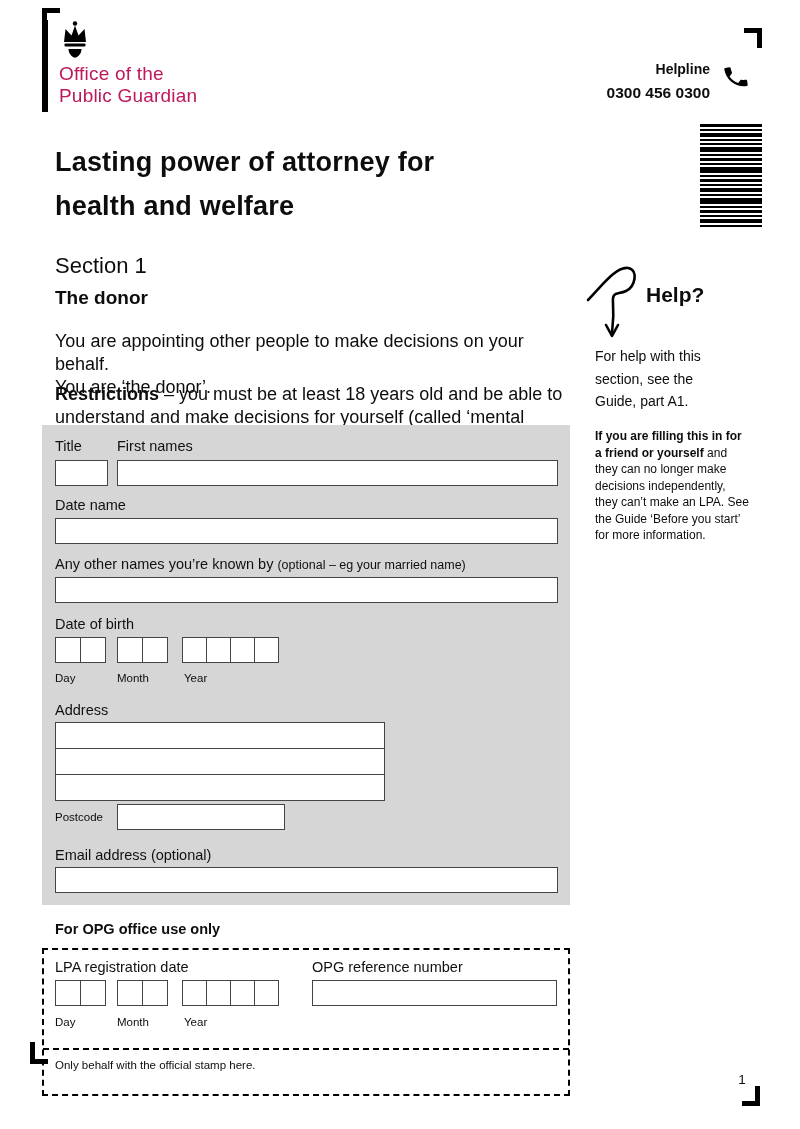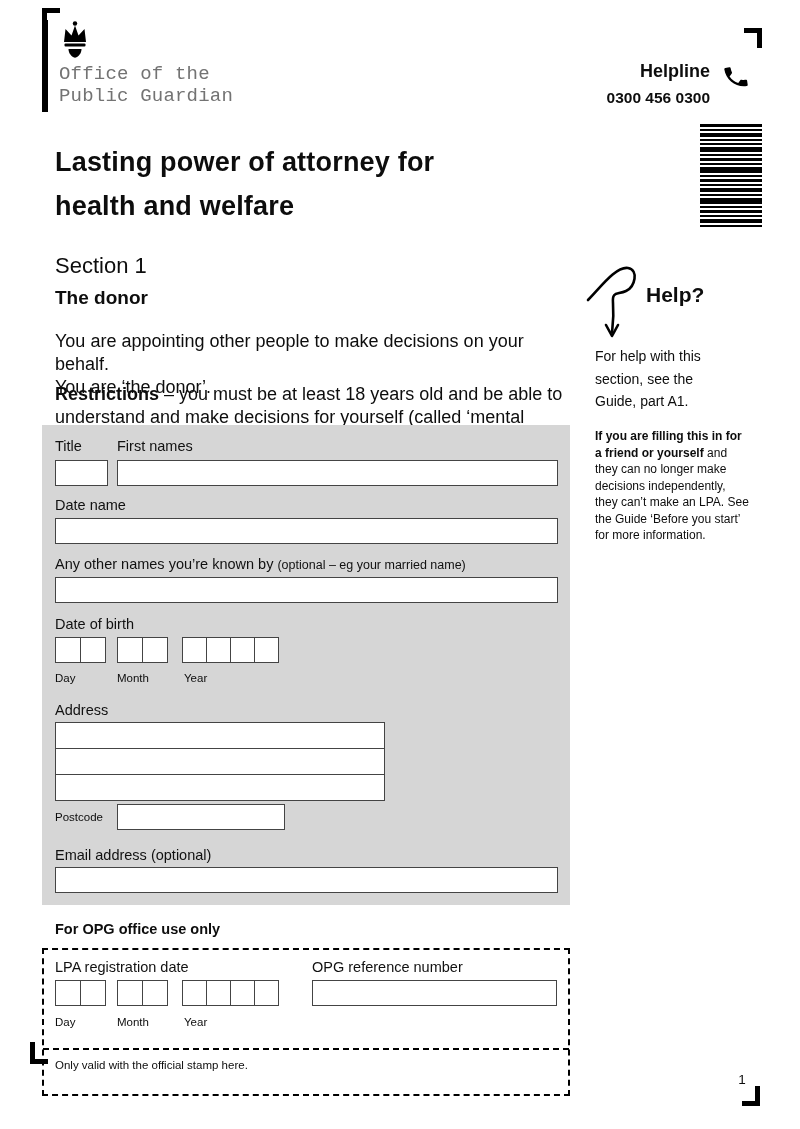--- a/index.html
+++ b/index.html
@@ -2,21 +2,21 @@
 <html><head>
 <meta charset="utf-8">
 <title>LP1H Section 1</title>
 <style>
   * { margin:0; padding:0; box-sizing:border-box; }
   html,body { background:#ffffff; }
   body { font-family:"Liberation Sans", sans-serif; color:#0d0d0d; }
   .page { position:relative; width:800px; height:1129px; background:#fff; overflow:hidden; }
   .abs { position:absolute; }
   .corner { width:18px; height:20px; }
-  .logo-text { font-size:19px; line-height:22px; letter-spacing:0.2px; color:#737373;font-family:Liberation Mono, monospace; }
+  .logo-text { font-size:19px; line-height:22px; letter-spacing:0.2px; color:#be185d; }
   .bold { font-weight:bold; }
   h1 { font-size:27px; line-height:44px; font-weight:bold; letter-spacing:0.2px; }
   .section-label { font-size:22px; font-weight:400; }
   .section-name { font-size:19px; font-weight:bold; }
   .body-text { font-size:18px; line-height:23px; }
   .lbl { font-size:14.5px; color:#111; }
   .lbl-hint { font-size:12.5px; }
   .small { font-size:11.5px; }
   .panel { background:#d6d6d6; }
   .box { background:#fff; border:1px solid #444; height:26px; font-size:14px; padding:0 6px;
@@ -58,21 +58,21 @@
         </svg>
       </span>
       <div class="logo-text" style="margin-top:3px;">
         <div>Office of the</div>
         <div>Public Guardian</div>
       </div>
     </div>
   </div>
 
   <div class="abs" style="left:520px;top:61px;width:190px;text-align:right;">
-    <div class="bold" style="font-size:18px;">Helpline</div>
+    <div class="bold" style="font-size:14px;">Helpline</div>
     <div class="bold" style="font-size:15.5px;margin-top:7px;">0300 456 0300</div>
   </div>
   <span class="abs" style="left:722px;top:63px;">
     <svg width="28" height="28" viewBox="0 0 24 24" fill="#000" style="transform:rotate(-8deg);">
       <path d="M6.62 10.79c1.44 2.83 3.76 5.14 6.59 6.59l2.2-2.21c.27-.27.67-.36 1.02-.24 1.12.37 2.33.57 3.57.57.55 0 1 .45 1 1V20c0 .55-.45 1-1 1-9.39 0-17-7.61-17-17 0-.55.45-1 1-1h3.5c.55 0 1 .45 1 1 0 1.25.2 2.45.57 3.57.11.35.03.74-.25 1.02l-2.2 2.2z"></path>
     </svg>
   </span>
 
   <span class="abs" style="left:700px;top:124px;">
     <svg width="62" height="104" viewBox="0 0 62 104" fill="#000">
@@ -196,17 +196,17 @@
     <div class="cell cell-y"></div>
     <div class="cell cell-y"></div>
   </div>
   <input type="text" class="abs box" style="left: 312px; top: 980px; width: 245px;">
 
   <div class="abs small" style="left:55px;top:1016px;">Day</div>
   <div class="abs small" style="left:117px;top:1016px;">Month</div>
   <div class="abs small" style="left:184px;top:1016px;">Year</div>
 
   <div class="abs dash-line" style="left:43px;top:1048px;width:526px;height:0;"></div>
-  <div class="abs small" style="left:55px;top:1059px;">Only valid with the official stamp here.</div>
+  <div class="abs small" style="left:55px;top:1059px;">Only behalf with the official stamp here.</div>
 
   <div class="abs page-num" style="left:730px;top:1072px;width:24px;text-align:center;">1</div>
 
 </div>
 
 </body></html>

